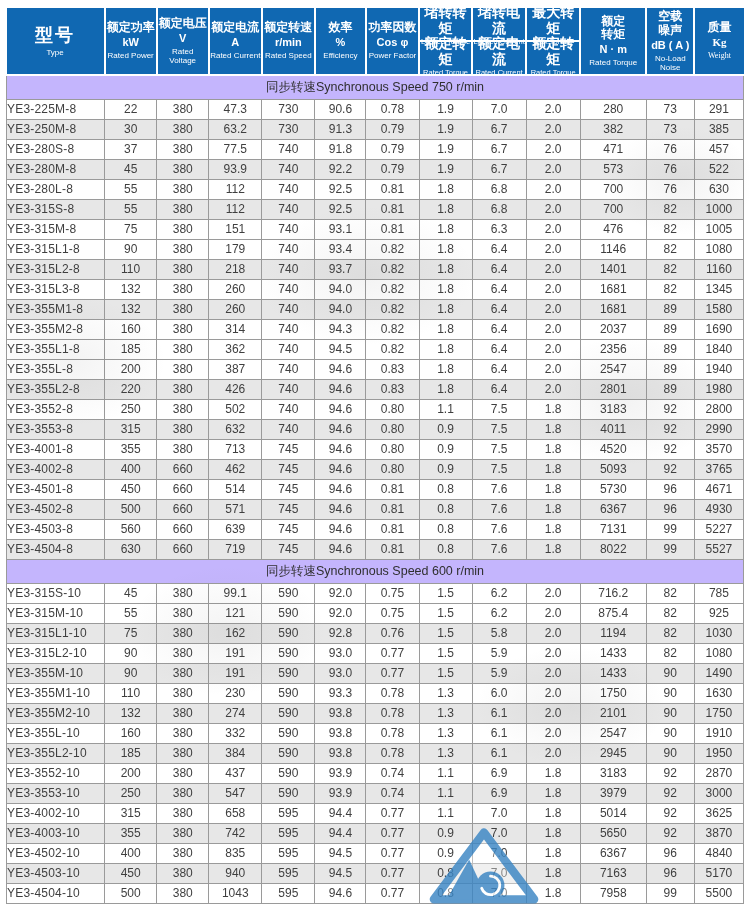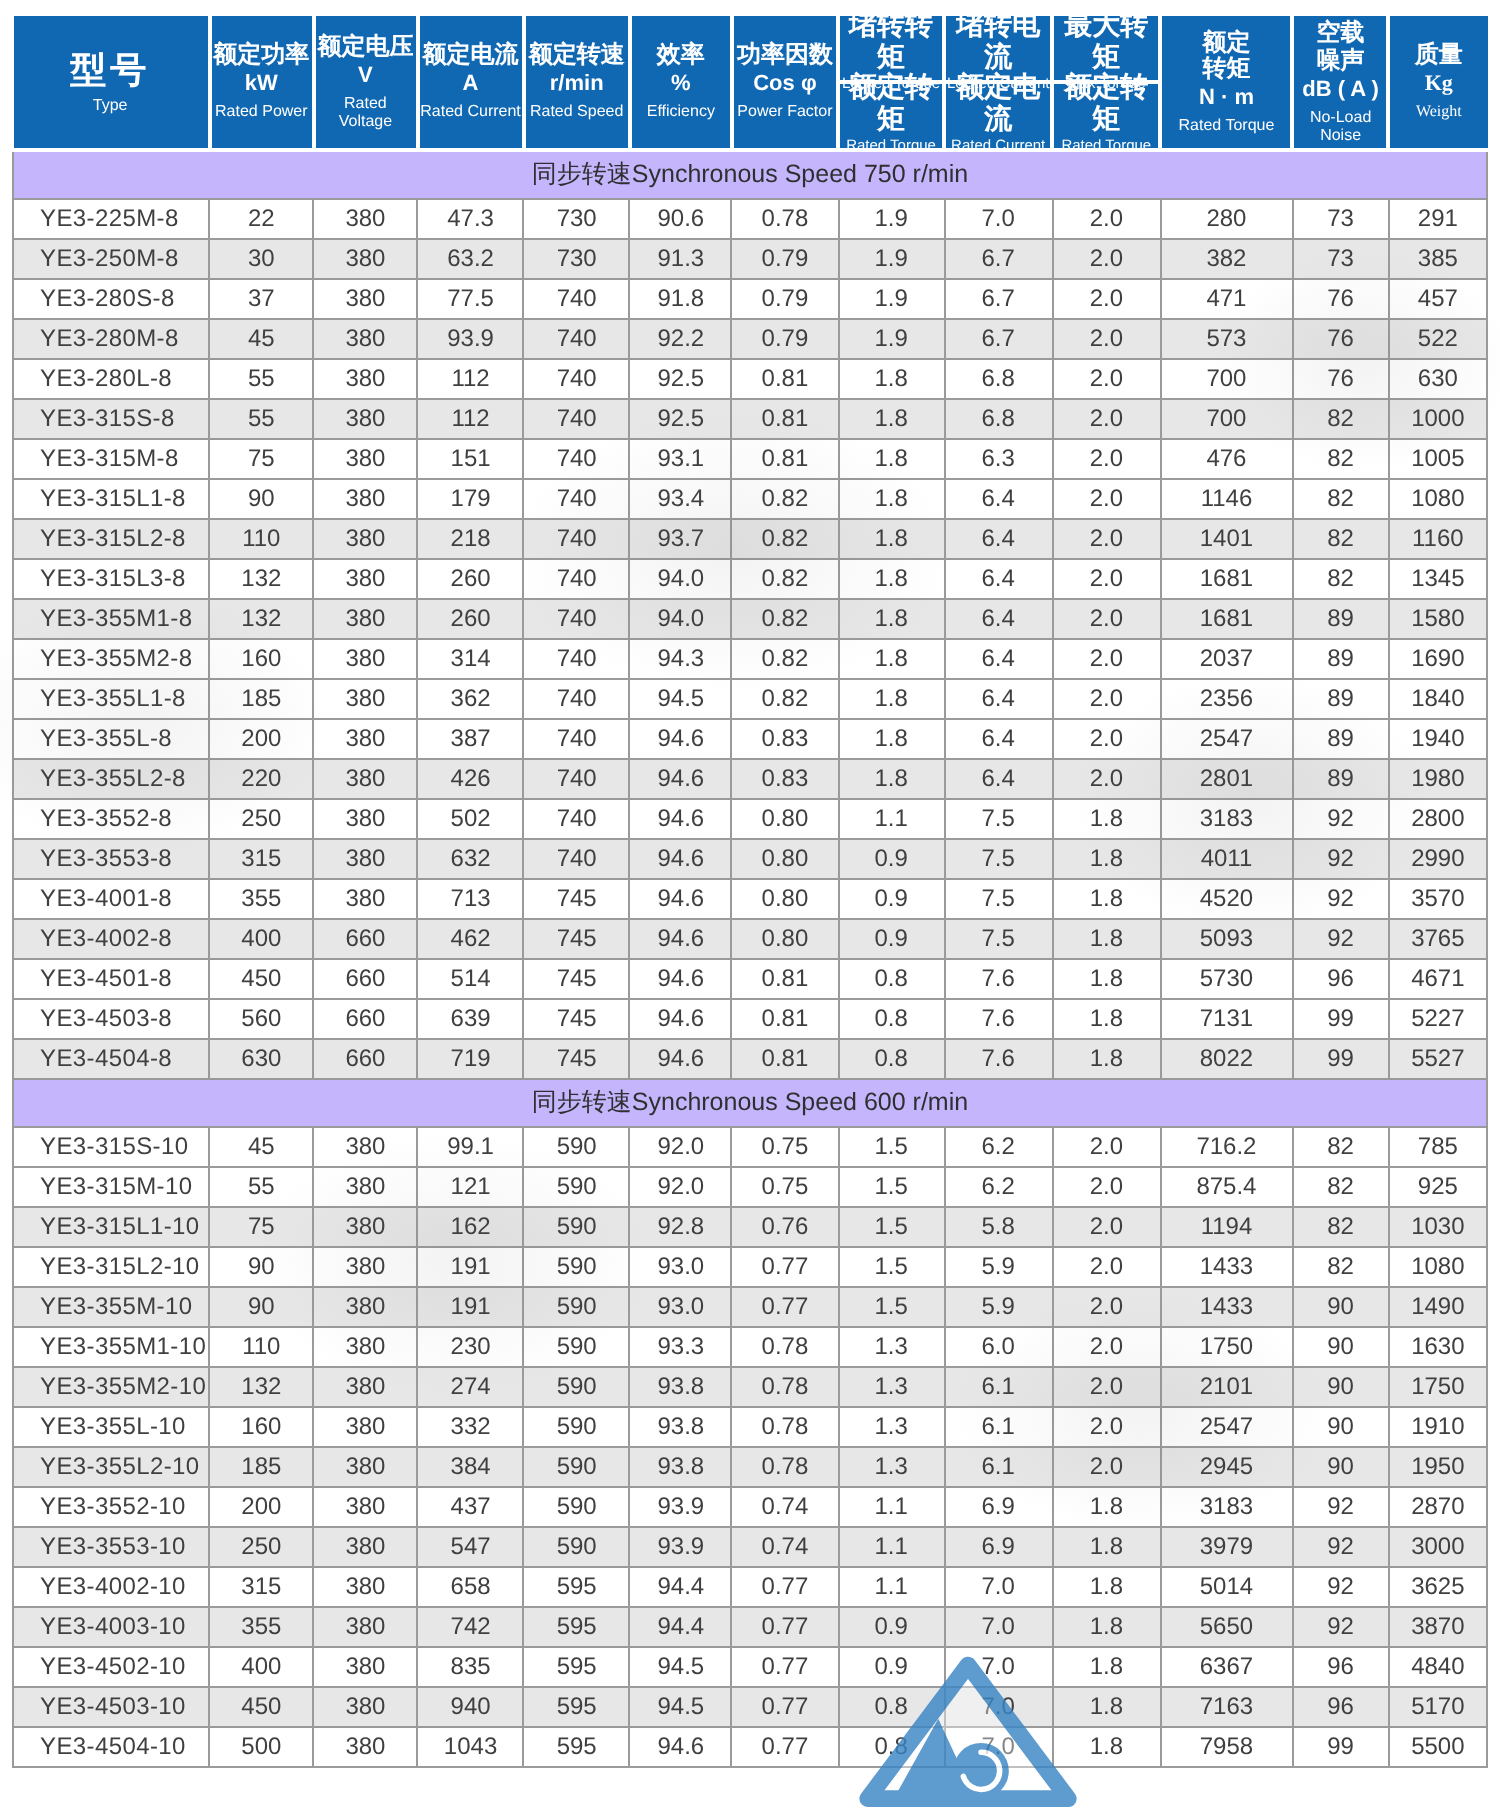--- a/index.html
+++ b/index.html
@@ -21,21 +21,21 @@
   .half{height:29px;display:flex;flex-direction:column;justify-content:center;}
   .half.top{border-bottom:2px solid #ffffff;}
   .hhz{font-size:14px;font-weight:bold;line-height:1.1;}
   .hhe{font-size:7.5px;line-height:1.2;margin-top:1px;}
   
   tbody td{
     border:1px solid #9a9a9a;color:#3f3f3f;font-size:12px;text-align:center;
     height:19px;padding:0;line-height:19px;background:transparent;
   }
   tbody tr.shade td{background:#e7e7e7;}
-  td.type-cell{text-align:left;padding-left:13px;letter-spacing:0.2px;}
+  td.type-cell{text-align:left;letter-spacing:0.2px;}
   tr.section-row td{
     height:23px;line-height:23px;font-size:12.5px;color:#2f2f2f;background:#c4b5fd;
     border-left:1px solid #9a9a9a;border-right:1px solid #9a9a9a;
   }
   
   .map-wm{position:absolute;left:0;top:0;width:738px;height:902px;pointer-events:none;z-index:2;}
   .blob{position:absolute;border-radius:50%;background:radial-gradient(closest-side,rgba(90,90,90,0.07),rgba(90,90,90,0.0));}
   
   .logo{position:absolute;left:422px;top:820px;display:flex;align-items:flex-start;z-index:3;opacity:0.82;pointer-events:none;flex-direction:column;}
   .logo-text{margin-left:8px;margin-top:6px;}
@@ -445,20 +445,35 @@
           <td>745</td>
           <td>94.6</td>
           <td>0.81</td>
           <td>0.8</td>
           <td>7.6</td>
           <td>1.8</td>
           <td>5730</td>
           <td>96</td>
           <td>4671</td>
         </tr>
+        <tr class="shade">
+          <td class="type-cell">YE3-4502-8</td>
+          <td>500</td>
+          <td>660</td>
+          <td>571</td>
+          <td>745</td>
+          <td>94.6</td>
+          <td>0.81</td>
+          <td>0.8</td>
+          <td>7.6</td>
+          <td>1.8</td>
+          <td>6367</td>
+          <td>96</td>
+          <td>4930</td>
+        </tr>
         <tr>
           <td class="type-cell">YE3-4503-8</td>
           <td>560</td>
           <td>660</td>
           <td>639</td>
           <td>745</td>
           <td>94.6</td>
           <td>0.81</td>
           <td>0.8</td>
           <td>7.6</td>

